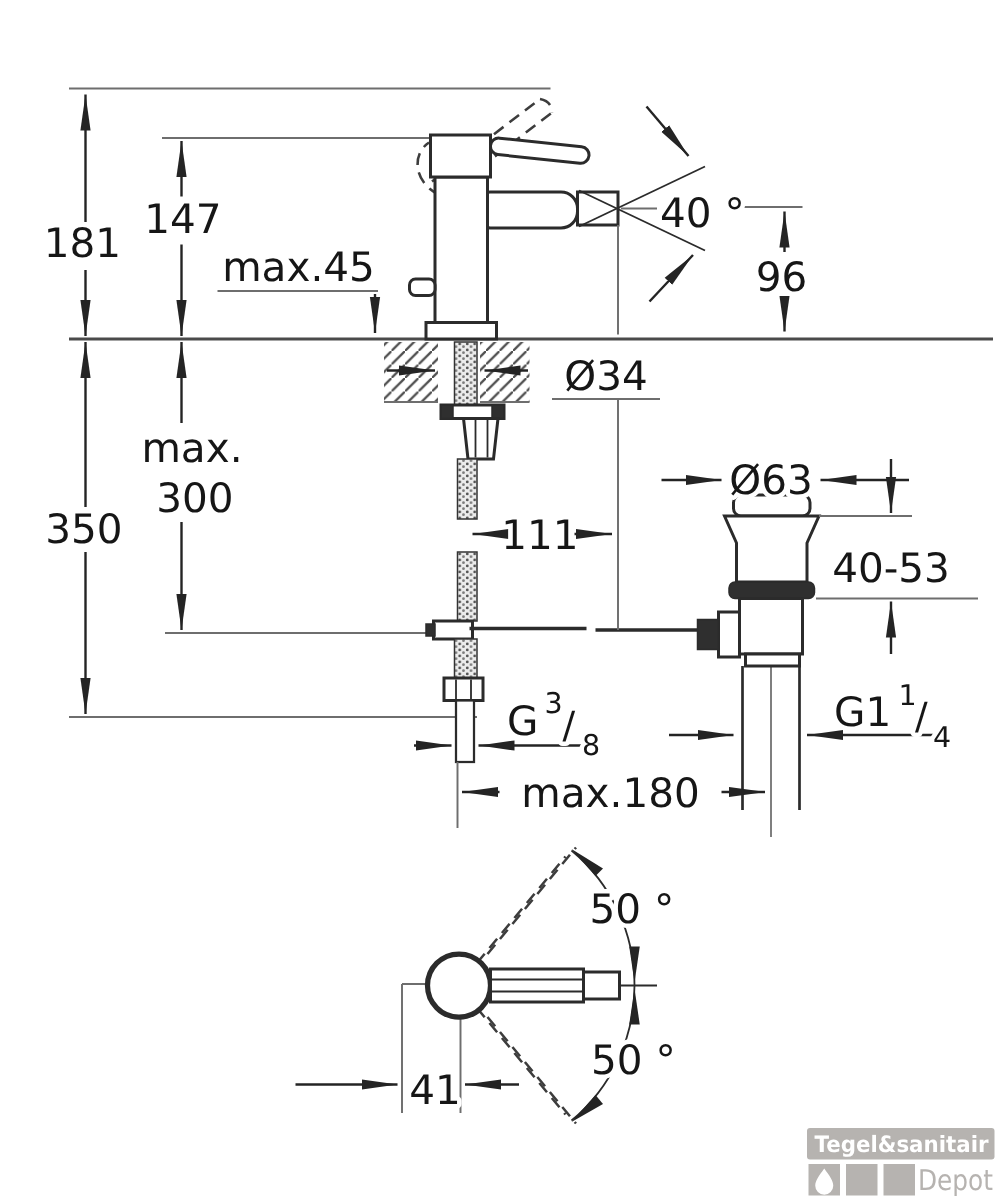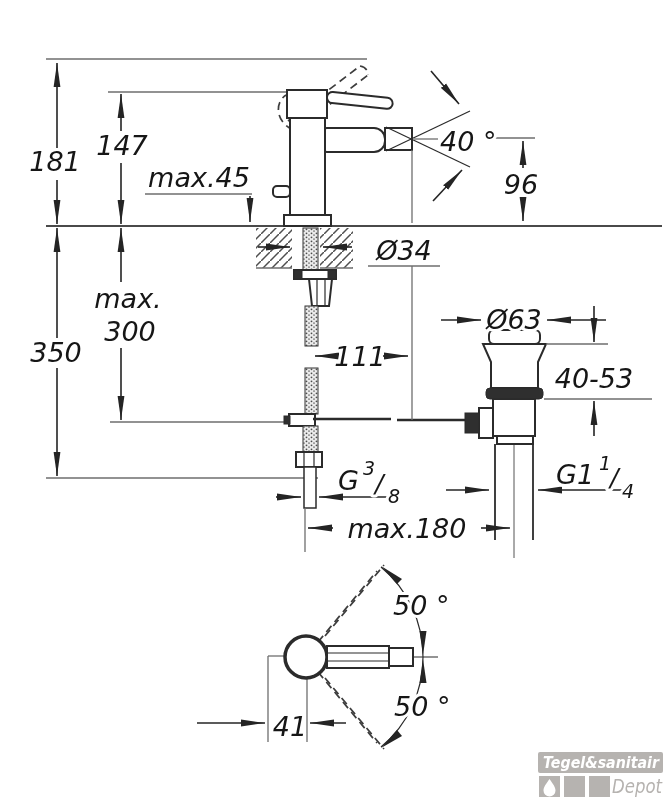--- a/index.html
+++ b/index.html
@@ -1,16 +1,16 @@
 <!DOCTYPE html>
 <html><head>
 <meta charset="utf-8">
 <style>
   html,body{margin:0;padding:0;background:#ffffff;}
-  .stage{position:relative;width:667px;height:800px;background:#ffffff;overflow:hidden;font-style:italic;}
+  .stage{position:relative;width:667px;height:800px;background:#ffffff;overflow:hidden;}
   svg{position:absolute;left:0;top:0;}
   text{font-family:"DejaVu Sans","Liberation Sans",sans-serif;}
   text.dim{font-size:27px;fill:#161616;paint-order:stroke;stroke:#ffffff;stroke-width:6px;stroke-linejoin:round;}
   text.small{font-size:19px;}
   text.slash{font-size:25px;}
   .ref{stroke:#6e6e6e;stroke-width:1.3;fill:none;}
   .deck{stroke:#4a4a4a;stroke-width:2;fill:none;}
   .dimline{stroke:#242424;stroke-width:1.6;fill:none;}
   .art{stroke:#2b2b2b;stroke-width:2;fill:#ffffff;}
   .artthin{stroke:#2b2b2b;stroke-width:1.2;fill:none;}

